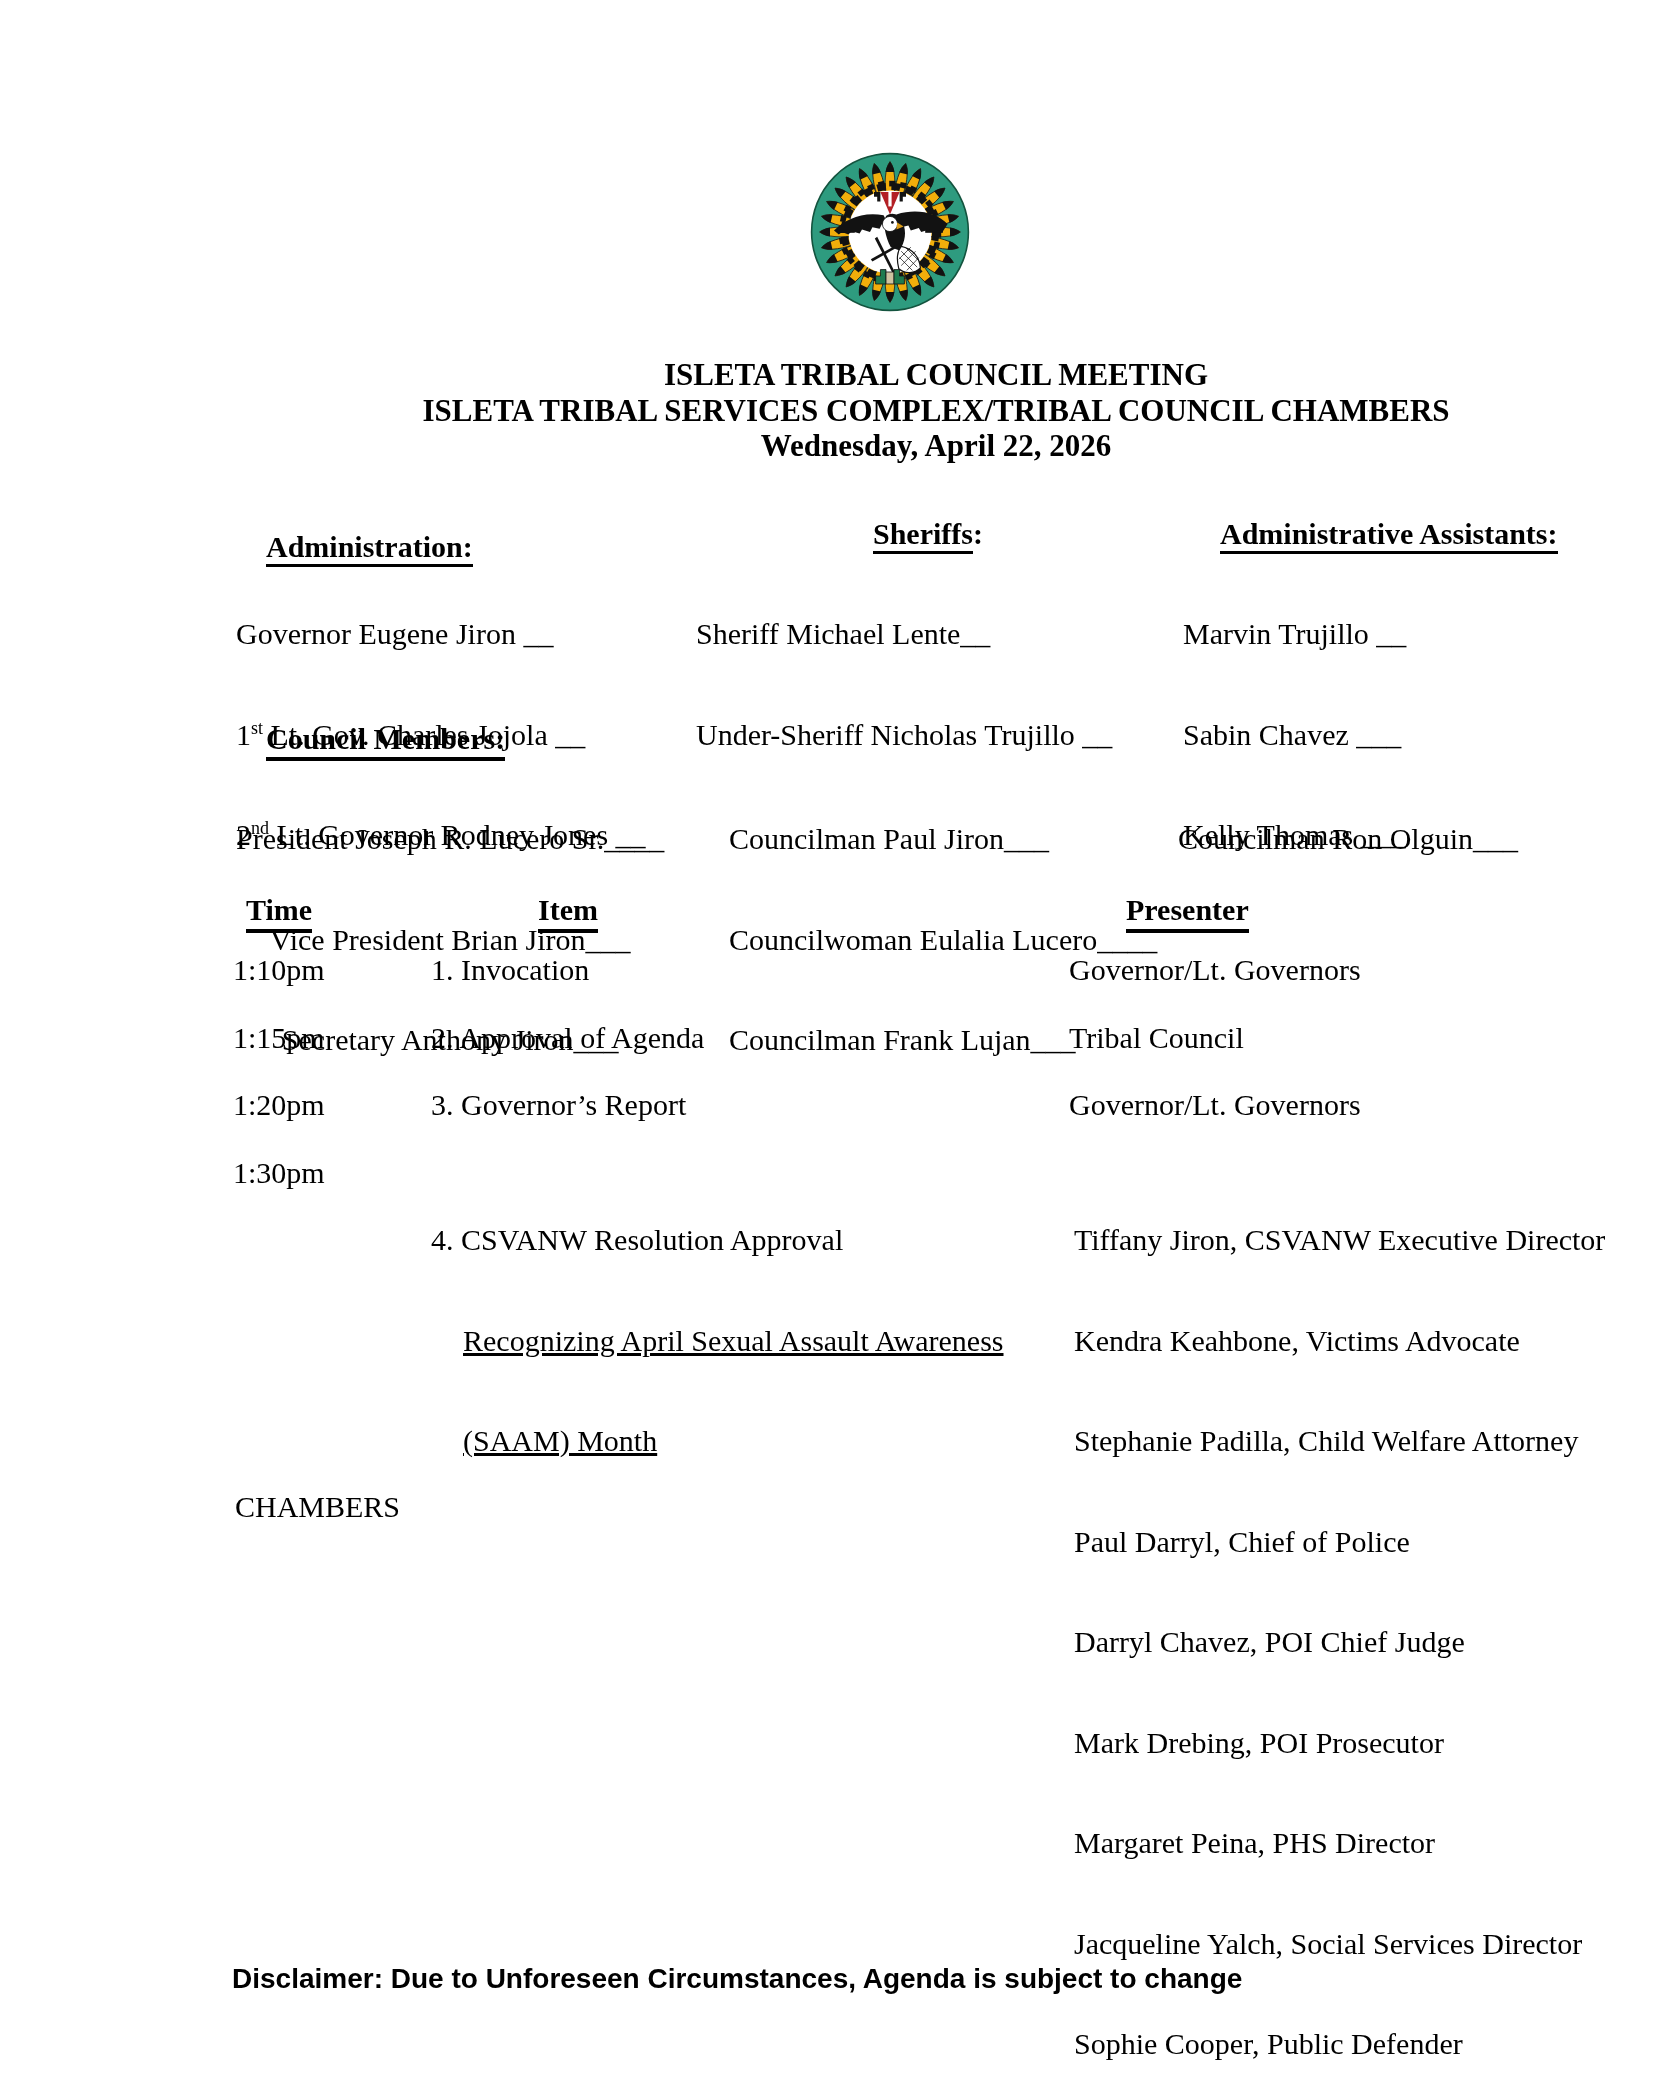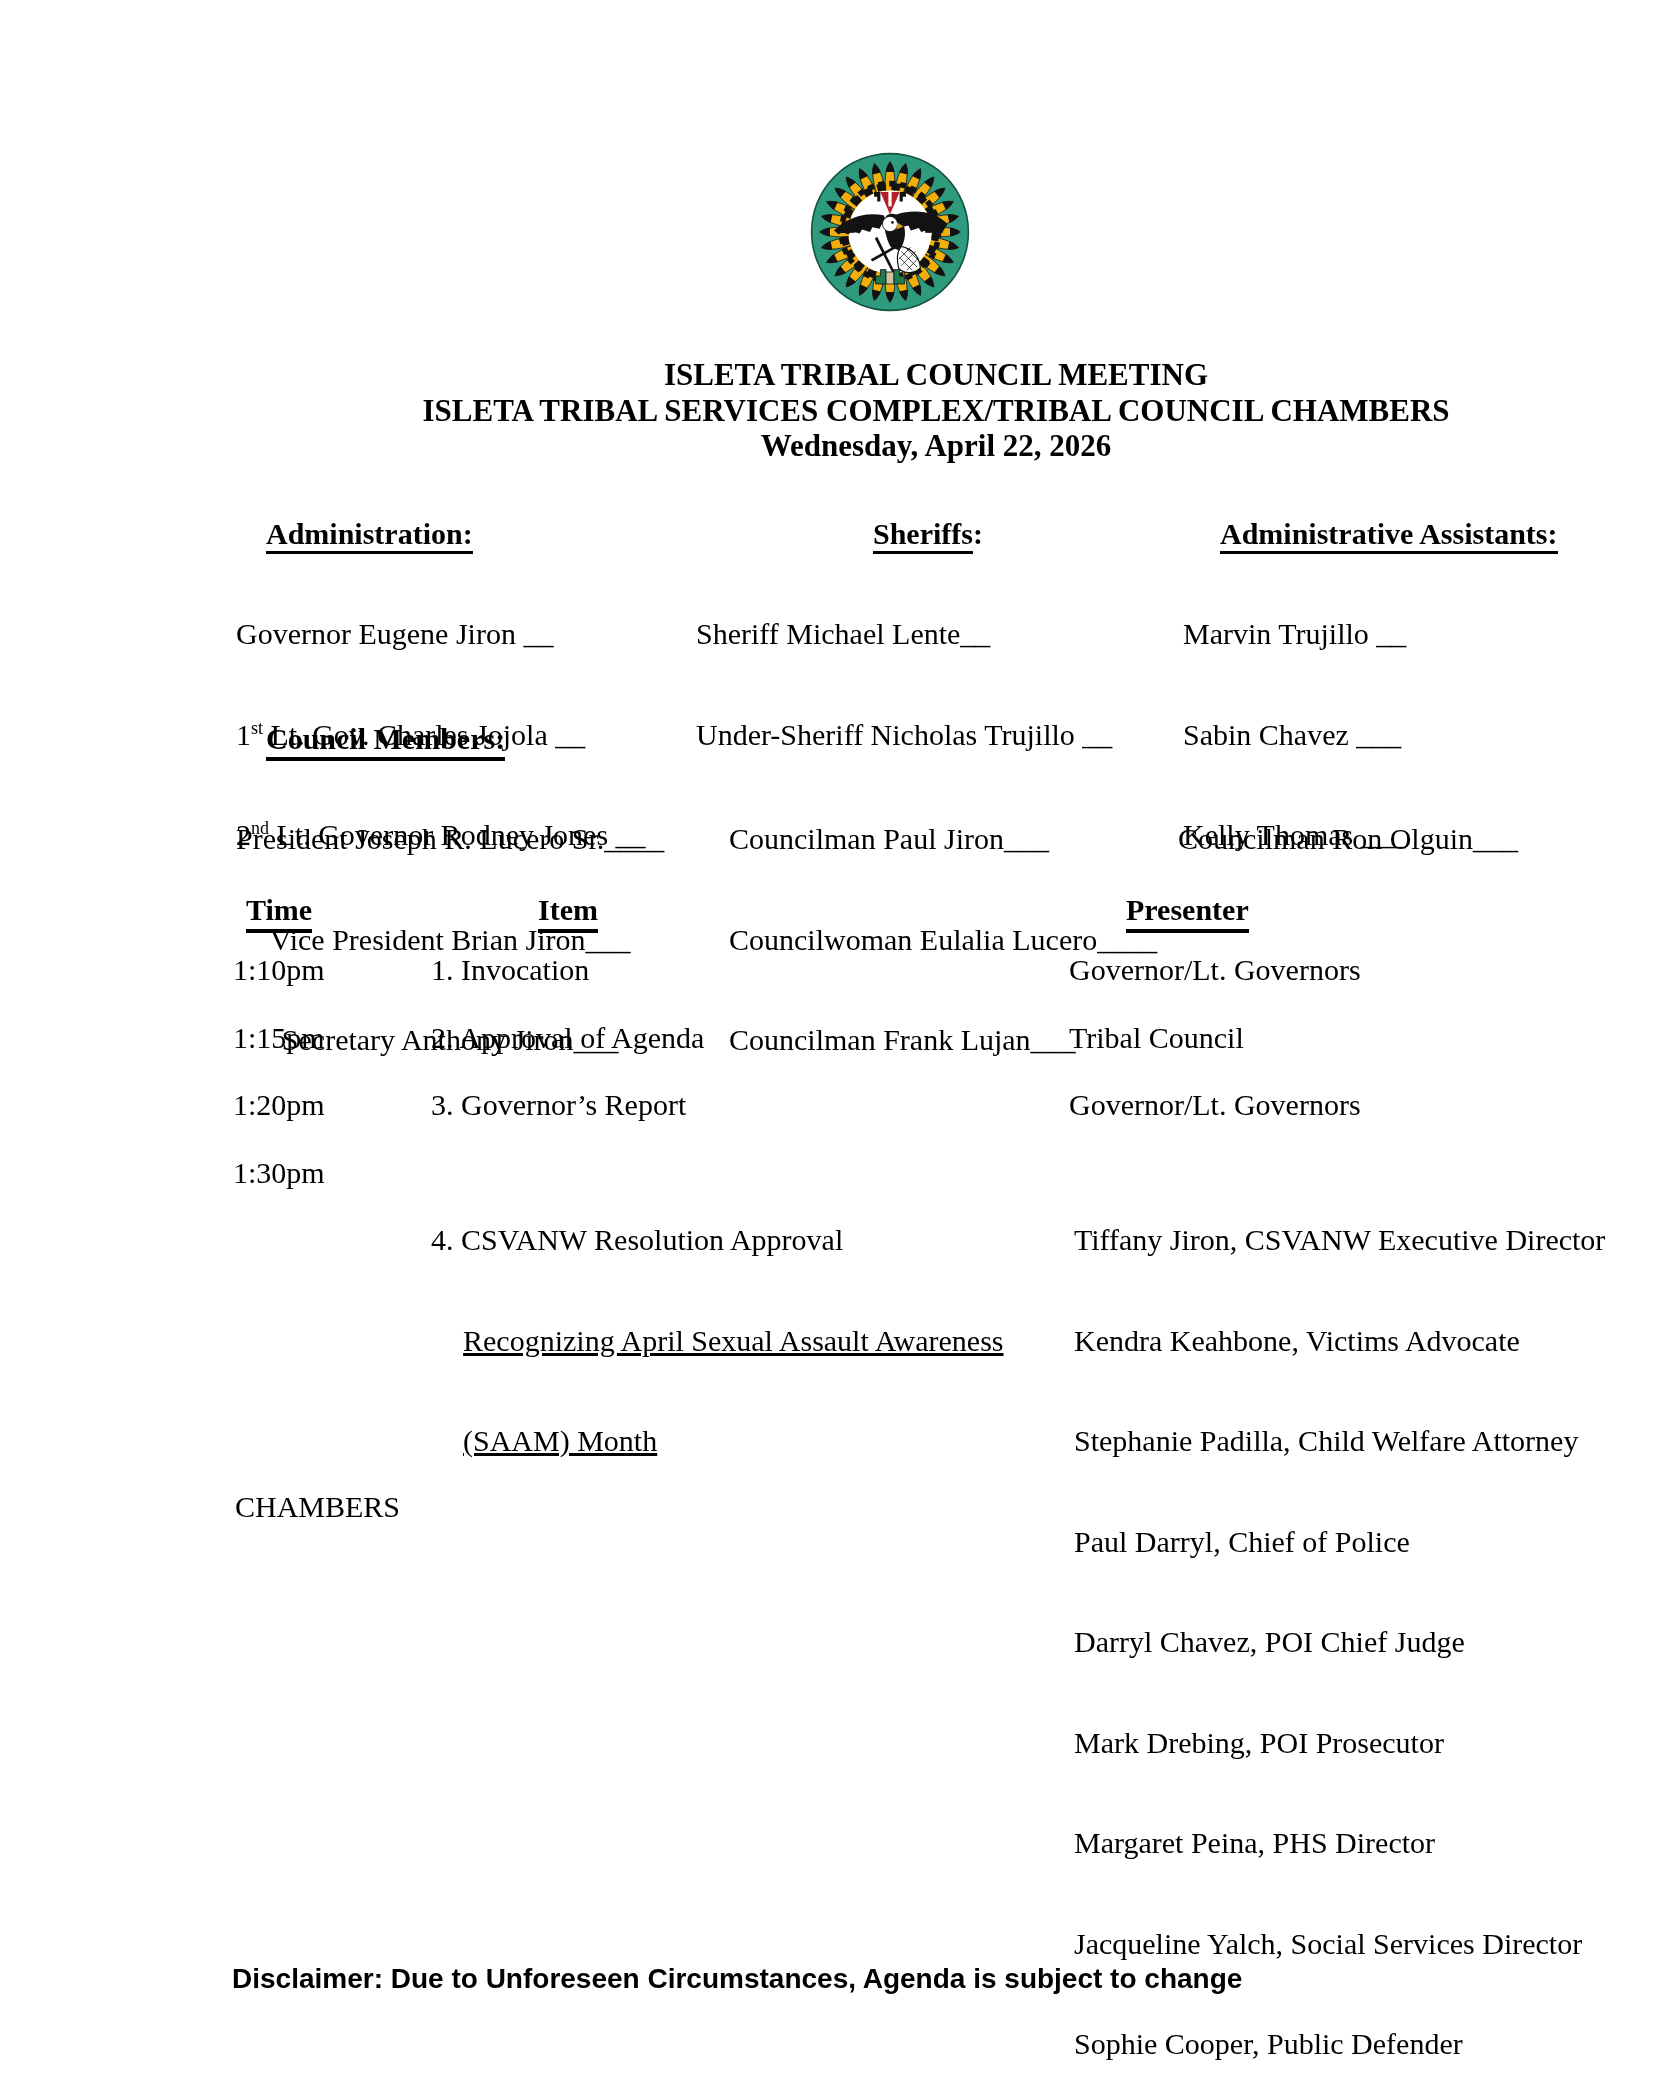--- a/index.html
+++ b/index.html
@@ -119,21 +119,21 @@
       <polygon points="105,165 105,147 112,147 112,155 118,155 118,165" fill="#1E7B4F"></polygon>
     </g>
   </svg>
 
   <div class="abs title-block">
     <div>ISLETA TRIBAL COUNCIL MEETING</div>
     <div>ISLETA TRIBAL SERVICES COMPLEX/TRIBAL COUNCIL CHAMBERS</div>
     <div>Wednesday, April 22, 2026</div>
   </div>
 
-  <div class="abs sec-head" style="left:200px;top:483px;">
+  <div class="abs sec-head" style="left:200px;top:496px;">
     <span class="u">Administration:</span>
   </div>
   <div class="abs sec-head" style="left:807px;top:483px;">
     <span class="u">Sheriffs</span><span>:</span>
   </div>
   <div class="abs sec-head" style="left:1154px;top:483px;">
     <span class="u">Administrative Assistants:</span>
   </div>
 
   <div class="abs body-text" style="left:200px;top:550px;">

